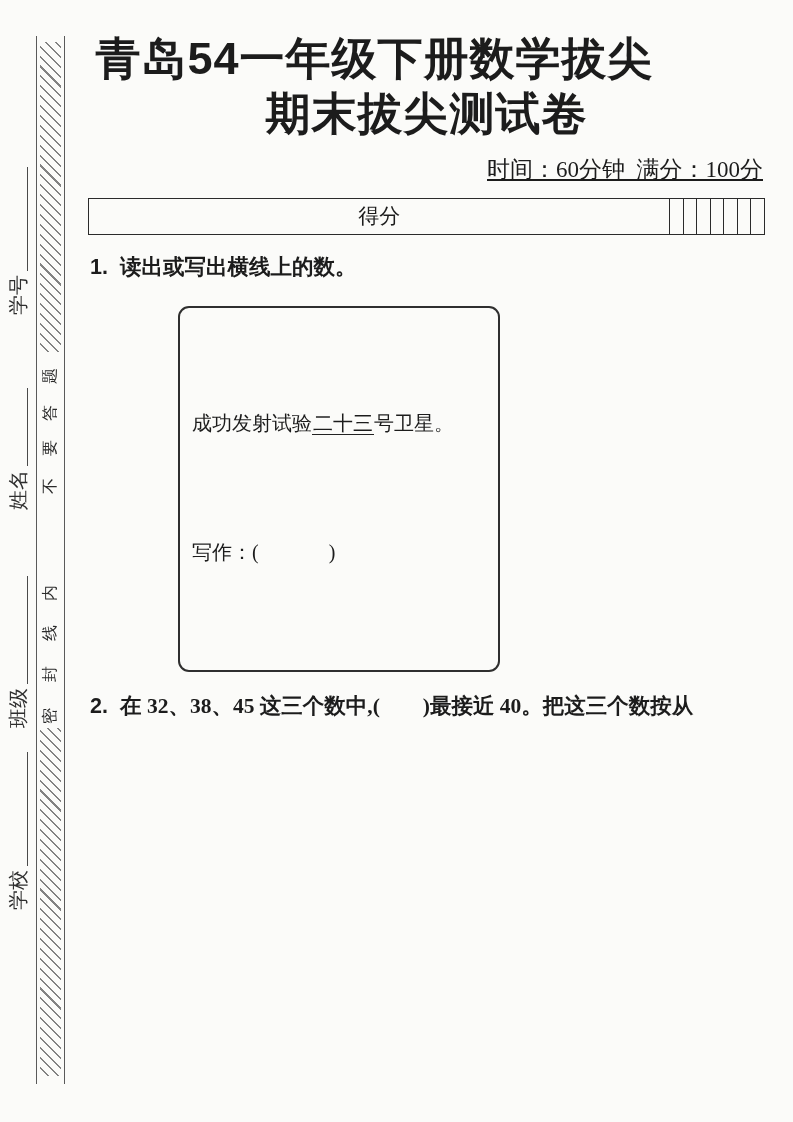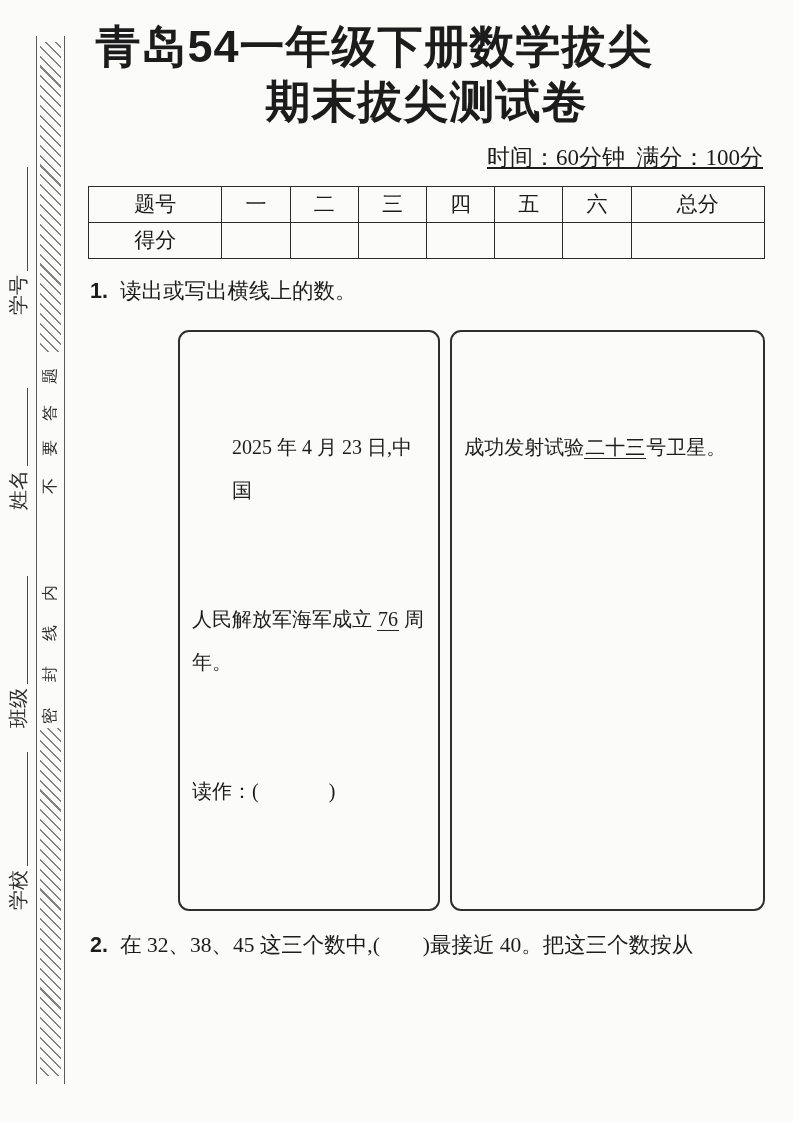--- a/index.html
+++ b/index.html
@@ -30,37 +30,37 @@
     position:absolute; left:6px; height:26px;
     display:flex; align-items:flex-end;
     transform:rotate(-90deg); transform-origin:0 0;
     font-size:20px; color:#2e2e2e; white-space:nowrap;
   }
   .side-field .fill-line { flex:1; border-bottom:1.5px solid #4a4a4a; margin:0 0 4px 4px; }
   
   .main { position:absolute; left:88px; top:0; width:677px; }
   .title { font-family:"Liberation Sans","DejaVu Sans",sans-serif; font-weight:900;
            font-size:45px; line-height:1.22; text-align:center; letter-spacing:1px; }
-  .title.l1 { margin-top:20px; padding-right:104px; }
+  .title.l1 { margin-top:32px; padding-right:104px; }
   .meta { text-align:right; font-size:23px; margin-top:12px; padding-right:2px; white-space:pre-wrap;text-decoration:underline; }
   table.score { width:100%; margin-top:13px; border-collapse:collapse; }
   table.score td {
     border:1.6px solid #2b2b2b; height:35px; text-align:center;
     font-size:21px; padding:0;
   }
   
   .sec { position:relative; margin-top:44px; font-weight:bold; font-size:25px;
          font-family:"Liberation Sans","DejaVu Sans",sans-serif; white-space:pre-wrap; }
   .pinyin { position:absolute; top:-19px; left:32px; font-size:15px; font-weight:normal;
             font-family:"DejaVu Sans","Liberation Sans",sans-serif; letter-spacing:1px; }
   
   .q { position:relative; padding-left:32px; font-size:21.5px; margin-top:8px; }
   .qnum { position:absolute; left:2px; top:0; font-weight:bold; line-height:45px;
           font-family:"Liberation Sans","DejaVu Sans",sans-serif; }
-  .qline { line-height:45px; white-space:pre-wrap; }
+  .qline { line-height:45px; white-space:pre-wrap;font-weight:bold; }
   .u { border-bottom:1.5px solid #222; padding:0 1px; }
   
   .boxes { display:flex; gap:10px; margin:16px 0 6px 58px; }
   .rbox { border:2px solid #2f2f2f; border-radius:11px; padding:8px 12px 10px 12px;
           font-size:20px; line-height:43px; white-space:pre-wrap; }
   .rbox .ind { padding-left:40px; }
   .rbox.b1 { width:240px; }
   .rbox.b2 { width:294px; }
 </style>
 </head>
@@ -100,55 +100,41 @@
 
   <div class="main">
 
     <div class="title l1">青岛54一年级下册数学拔尖</div>
     <div class="title l2">期末拔尖测试卷</div>
 
     <div class="meta">时间：60分钟  满分：100分</div>
 
     <table class="score">
       <tbody>
-          <tr>
-        <td>题号</td>
-        <td>一</td>
-        <td>二</td>
-        <td>三</td>
-        <td>四</td>
-        <td>五</td>
-        <td>六</td>
-        <td>总分</td>
-      </tr>
       <tr>
         <td>得分</td>
         <td></td>
         <td></td>
         <td></td>
         <td></td>
         <td></td>
         <td></td>
         <td></td>
       </tr>
     </tbody>
       </table>
 
 
     <div class="q" style="margin-top:10px">
       <span class="qnum">1.</span>
       <div class="qline">读出或写出横线上的数。</div>
       <div class="boxes">
-        <div class="rbox b1">
-          <div class="ind">2025 年 4 月 23 日,中国</div>
-          <div><span>人民解放军海军成立 </span><span class="u">76</span><span> 周年。</span></div>
-          <div>读作：(              )</div>
-        </div>
         <div class="rbox b2">
           <div><span>成功发射试验</span><span class="u">二十三</span><span>号卫星。</span></div>
+          <div>写作：(              )</div>
         </div>
       </div>
     </div>
 
     <div class="q" style="margin-top:12px">
       <span class="qnum">2.</span>
       <div class="qline">在 32、38、45 这三个数中,(        )最接近 40。把这三个数按从</div>
 
     </div>
 

